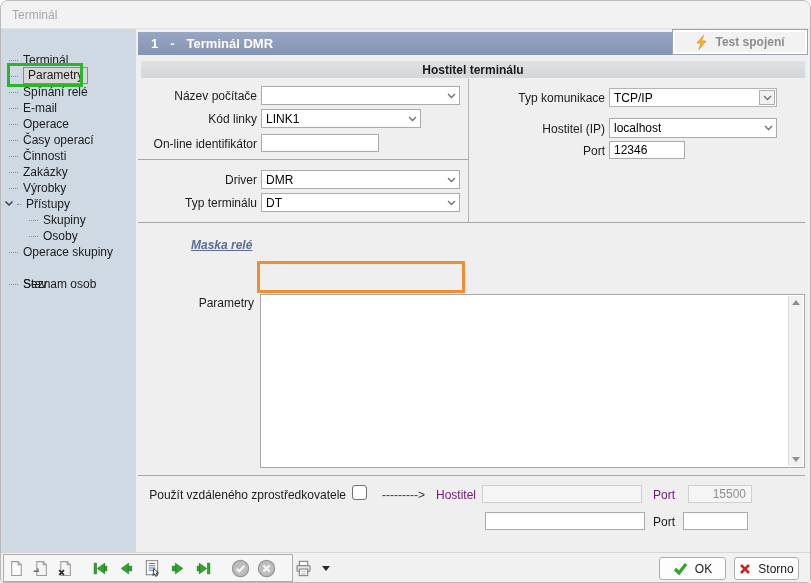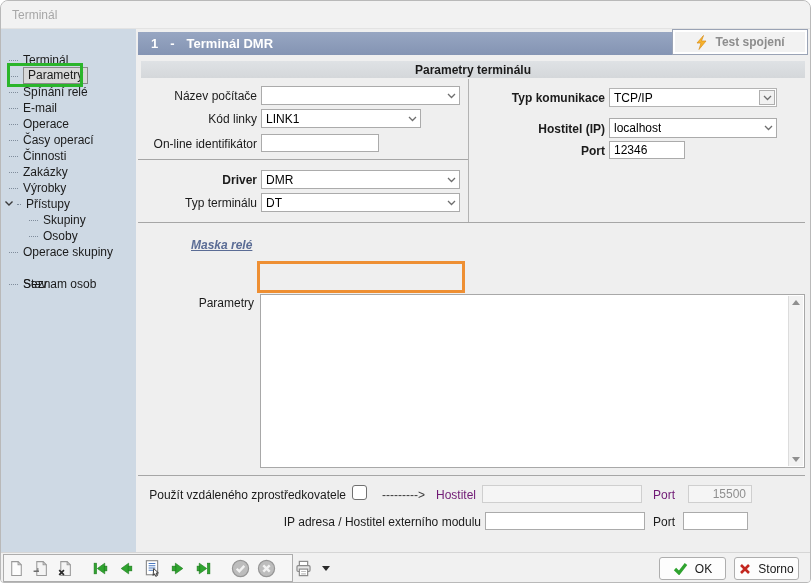--- a/index.html
+++ b/index.html
@@ -39,21 +39,21 @@
     display:flex; align-items:center; justify-content:center; gap:7px;
     color:#8d8d8d; font-weight:bold; font-size:12px; cursor:default;
   }
   .secbar {
     position:absolute; left:140px; top:60px; width:664px; height:17px;
     background:linear-gradient(#dfe2e5,#d4d7da);
     display:flex; align-items:center; justify-content:center;
     font-size:12px; font-weight:bold; color:#1a1a1a;
   }
   .flabel { position:absolute; font-size:12px; color:#1b1b1b; text-align:right; white-space:nowrap; }
-  .bold { font-weight:bold;text-align:right; }
+  .bold { font-weight:normal;text-align:right; }
   .tbox {
     position:absolute; background:#ffffff; border:1px solid #ababab;
     font-size:12px; color:#000; display:flex; align-items:center; padding-left:4px;
   }
   .combo { justify-content:space-between; padding-right:3px; }
   .combo .cval { overflow:hidden; white-space:nowrap; }
   .combo-boxed-arrow { width:16px; height:15px; background:#f1f1f1; border:1px solid #aeaeae; display:flex; align-items:center; justify-content:center; }
   .divider { position:absolute; height:1px; background:#a6a6a6; }
   .vdivider { position:absolute; width:1px; background:#b3b3b3; }
   .link { position:absolute; font-size:12px; font-weight:bold; color:#5A6C95; text-decoration:underline; cursor:default; }
@@ -174,21 +174,21 @@
   </div>
 
   <div class="testbtn">
     <span style="line-height:0;"><svg width="13" height="15" viewBox="0 0 13 15">
           <path d="M8.5 0.5L2 8h4l-2 6.5L11 6H6.5z" fill="#F7B32B" stroke="#D98E1B" stroke-width="0.7"></path>
         </svg></span>
     <span>Test spojení</span>
   </div>
 
   <div class="secbar">
-    <span>Parametry terminálu</span>
+    <span>Hostitel terminálu</span>
   </div>
 
   <div class="flabel" style="left:137px; top:88px; width:119px;">Název počítače</div>
   <div class="tbox combo" style="left:260px; top:85px; width:199px; height:19px;">
     <span class="cval"></span>
     <span style="line-height:0;"><svg width="9" height="6" viewBox="0 0 9 6">
           <path d="M1 1l3.5 3.5L8 1" stroke="#6e6e6e" stroke-width="1.3" fill="none"></path>
         </svg></span>
   </div>
 
@@ -270,21 +270,20 @@
   <div class="arrowtxt" style="left:381px; top:487px;">---------&gt;</div>
   <div class="flabel dlabel" style="left:430px; top:487px; width:45px;">Hostitel</div>
   <div class="tbox dbox" style="left:481px; top:484px; width:160px; height:18px;">
     <span></span>
   </div>
   <div class="flabel dlabel" style="left:650px; top:487px; width:24px;">Port</div>
   <div class="tbox dbox right-val" style="left:687px; top:484px; width:64px; height:18px;padding-left:32px;">
     <span>15500</span>
   </div>
 
-  <div class="flabel" style="left:265px; top:514px; width:215px;">IP adresa / Hostitel externího modulu</div>
   <div class="tbox" style="left:484px; top:511px; width:160px; height:18px;">
     <span></span>
   </div>
   <div class="flabel" style="left:650px; top:514px; width:24px;">Port</div>
   <div class="tbox" style="left:682px; top:511px; width:65px; height:18px;">
     <span></span>
   </div>
 
   <div class="footer-bg"></div>
   <div class="tbgroup">

